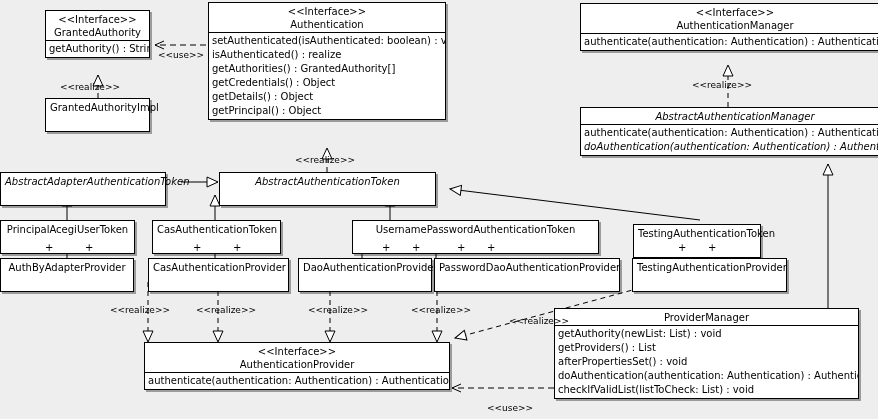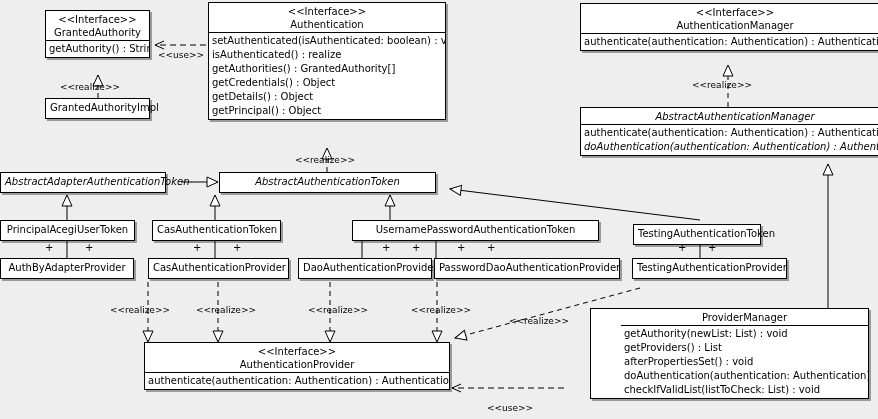--- a/index.html
+++ b/index.html
@@ -57,21 +57,21 @@
     overflow: hidden;
   }
   .uml-ops .op {
     font-size: 10px;
     line-height: 14px;
     white-space: nowrap;
     padding-left: 3px;
   }
   .uml-ops .op.italic { font-style: italic; }
   .simple-name {
-    padding: 2px 4px 3px 4px;
+    padding: 2px 4px 16px 4px;
     text-align: center;
     font-size: 10px;
     line-height: 14px;
     white-space: nowrap;
   }
   .simple-name.italic { font-style: italic; }
   .edge-label {
     position: absolute;
     font-size: 9px;
     line-height: 10px;
@@ -254,21 +254,21 @@
     <div class="uml-head">
       <span class="stereo">&lt;&lt;Interface&gt;&gt;</span>
       <span class="cname">AuthenticationProvider</span>
     </div>
     <div class="uml-sep"></div>
     <div class="uml-ops">
       <div class="op">authenticate(authentication: Authentication) : Authentication</div>
     </div>
   </div>
 
-  <div class="uml-class" style="left:590px; top:308px; width:279px;padding-left:30px;">
+  <div class="uml-class" style="left:554px; top:308px; width:305px;">
     <div class="uml-head">
       <span class="cname">ProviderManager</span>
     </div>
     <div class="uml-sep"></div>
     <div class="uml-ops">
       <div class="op">getAuthority(newList: List) : void</div>
       <div class="op">getProviders() : List</div>
       <div class="op">afterPropertiesSet() : void</div>
       <div class="op">doAuthentication(authentication: Authentication) : Authentication</div>
       <div class="op">checkIfValidList(listToCheck: List) : void</div>

